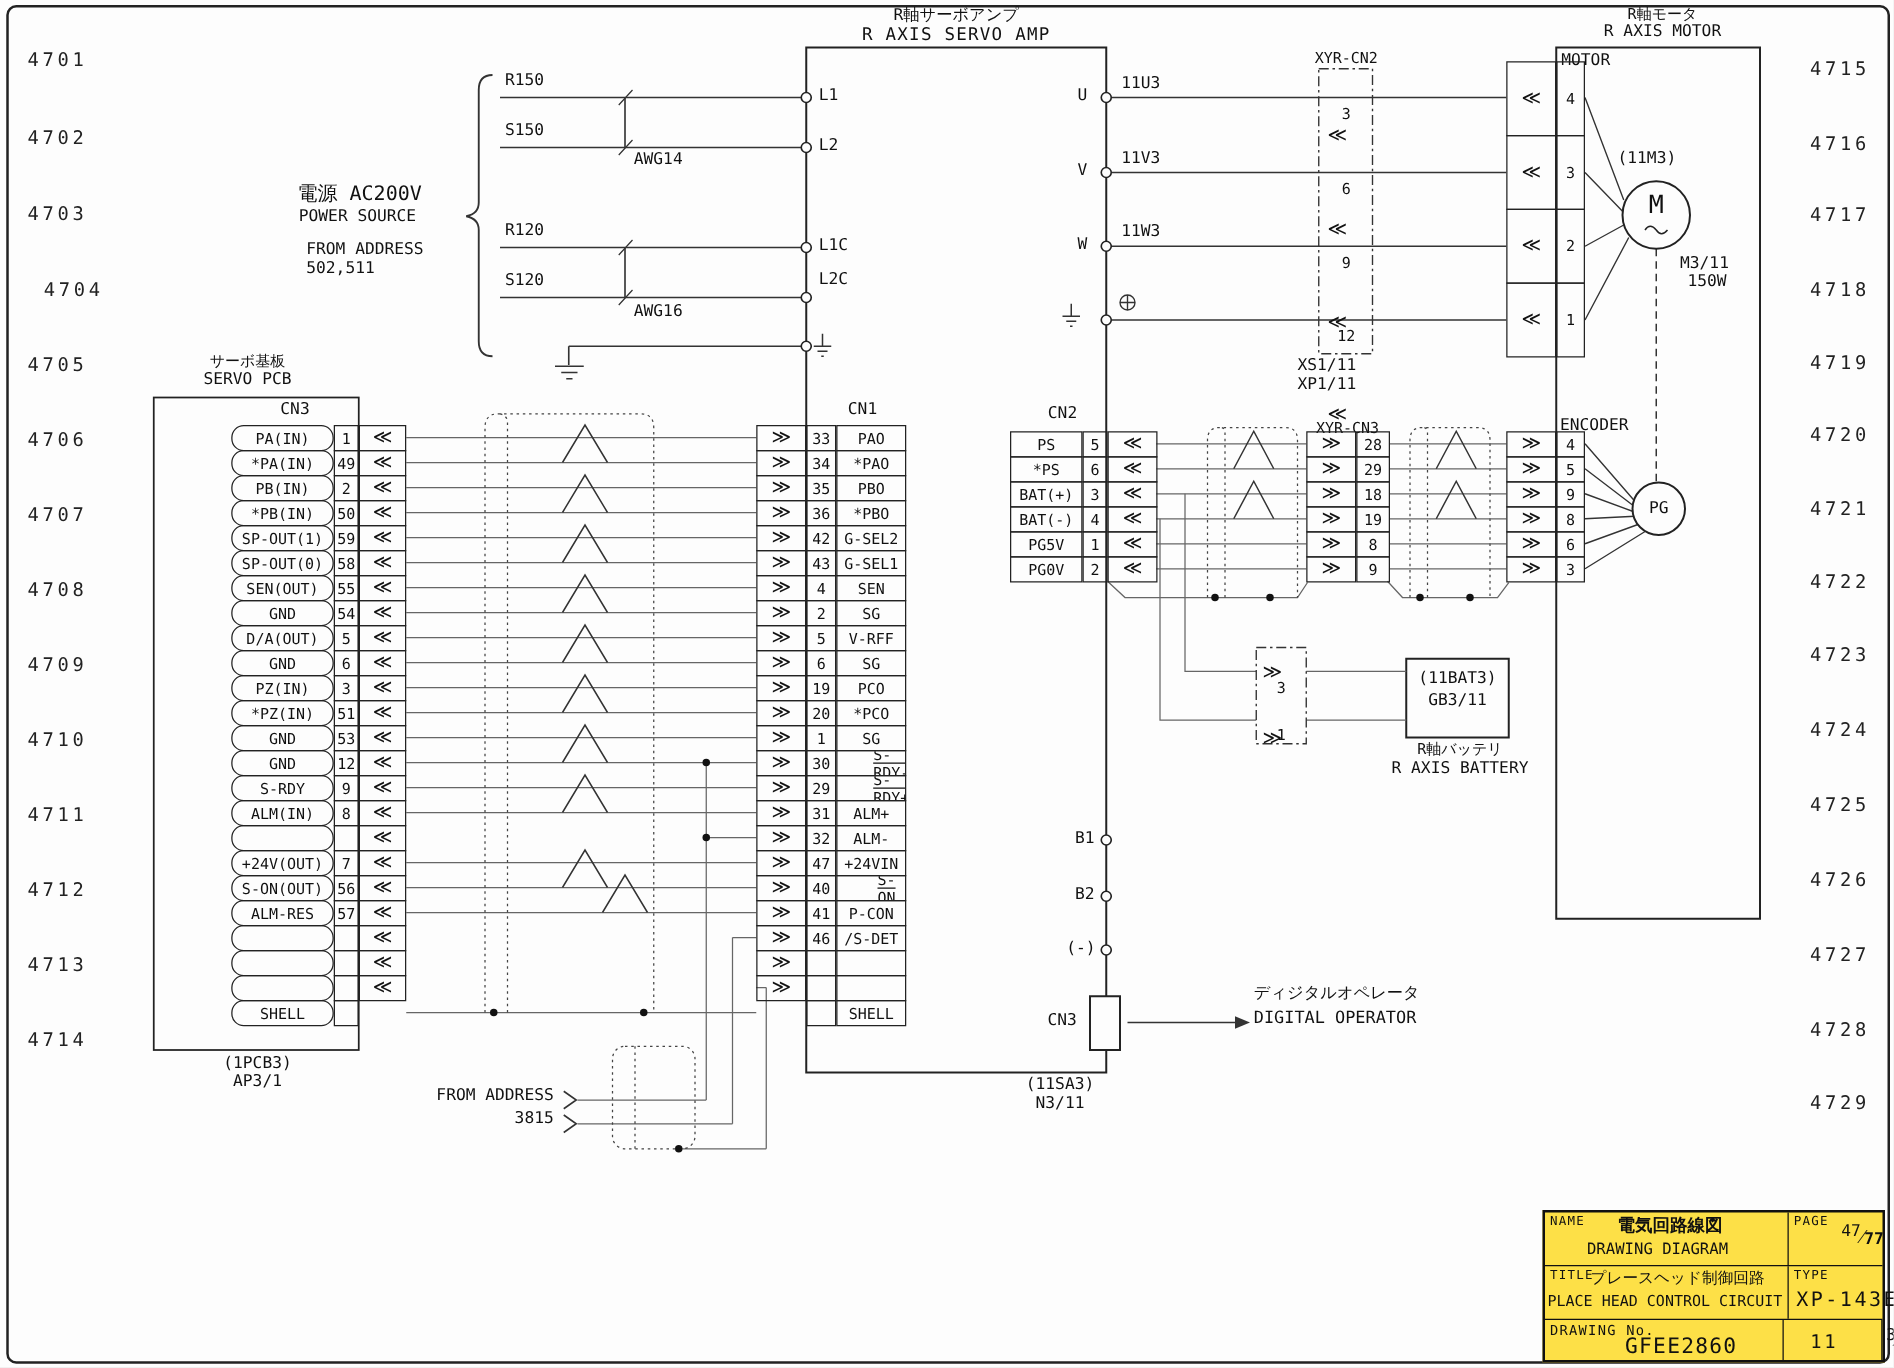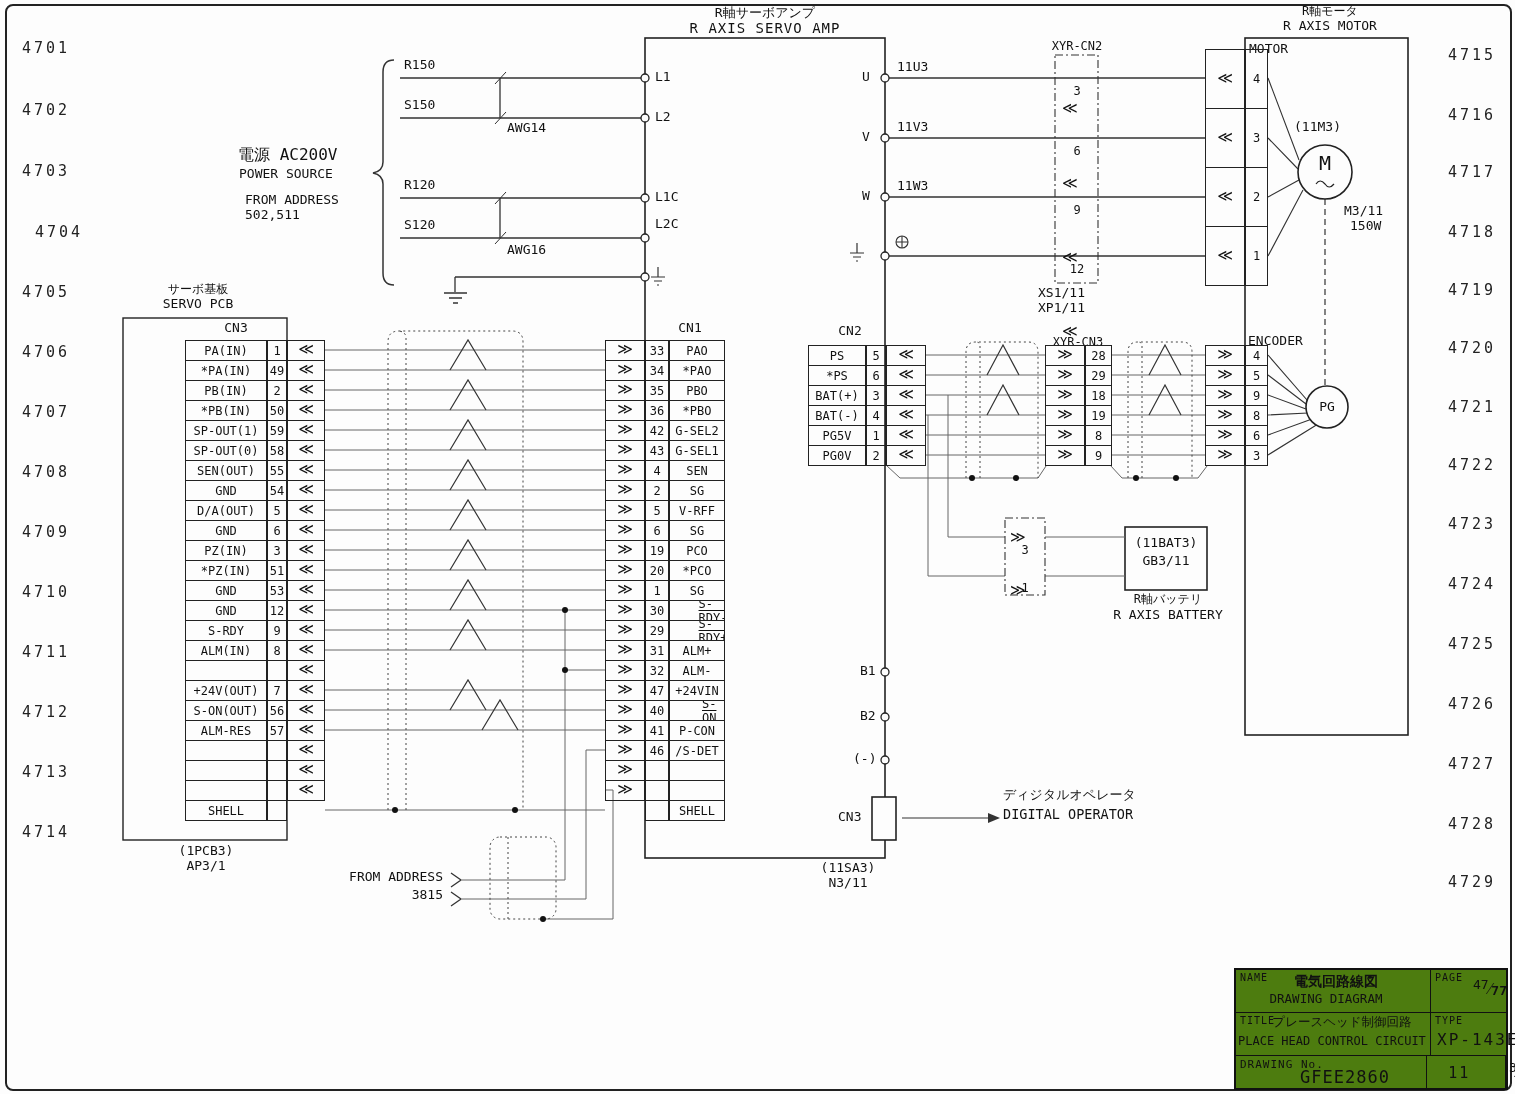--- a/index.html
+++ b/index.html
@@ -14,32 +14,32 @@
   
   .tbl{position:absolute;}
   .crow{display:flex;height:21px;}
   .crow + .crow{margin-top:-1px;}
   .c{box-sizing:border-box;border:1px solid #222;display:flex;align-items:center;justify-content:center;
      font-size:12px;background:transparent;overflow:hidden;}
   .arr{font-family:"DejaVu Sans",sans-serif;font-size:15px;line-height:1;position:relative;top:-1px;}
   .ol .cnm{text-decoration:overline;padding-left:32px;}
   .noarrow .ca{border-color:transparent;}
   
-  #cn3-table .cn{width:82px;} #cn3-table .cp{width:20px;} #cn3-table .ca{width:38px;}
+  #cn3-table .cn{width:82px;border-radius:10px;} #cn3-table .cp{width:20px;} #cn3-table .ca{width:38px;}
   
   #cn1-table .ca{width:40px;} #cn1-table .cp{width:24px;} #cn1-table .cnm2{width:56px;}
   
   #cn2-table .cn{width:58px;} #cn2-table .cp{width:20px;} #cn2-table .ca{width:40px;}
   
   #xyrcn3-table .ca{width:40px;} #xyrcn3-table .cp{width:27px;}
   #encoder-table .ca{width:40px;} #encoder-table .cp{width:23px;}
   #motorconn-table .crow{height:60px;} #motorconn-table .crow + .crow{margin-top:-1px;}
   #motorconn-table .ca{width:40px;} #motorconn-table .cp{width:23px;}
   
-  #tblock{position:absolute;left:1234px;top:968px;width:274px;height:122px;border:2px solid #111;box-sizing:border-box;background:#4d7c0f;}
+  #tblock{position:absolute;left:1234px;top:968px;width:274px;height:122px;border:2px solid #111;box-sizing:border-box;background:#fde047;}
   .tb-row{display:flex;box-sizing:border-box;}
   .tb-row + .tb-row{border-top:1px solid #111;}
   .tb-cell{position:relative;box-sizing:border-box;}
   .tb-cell + .tb-cell{border-left:1px solid #111;margin-left:16px;}
   .tb-tag{position:absolute;left:4px;top:2px;font-size:10px;letter-spacing:1px;}
   .frac .fn{position:relative;top:-5px;font-size:13px;}
   .frac .fd{position:relative;top:1px;font-size:13px;font-weight:bold;}
   .frac .fs{font-size:16px;font-style:italic;}
 </style>
 </head>

